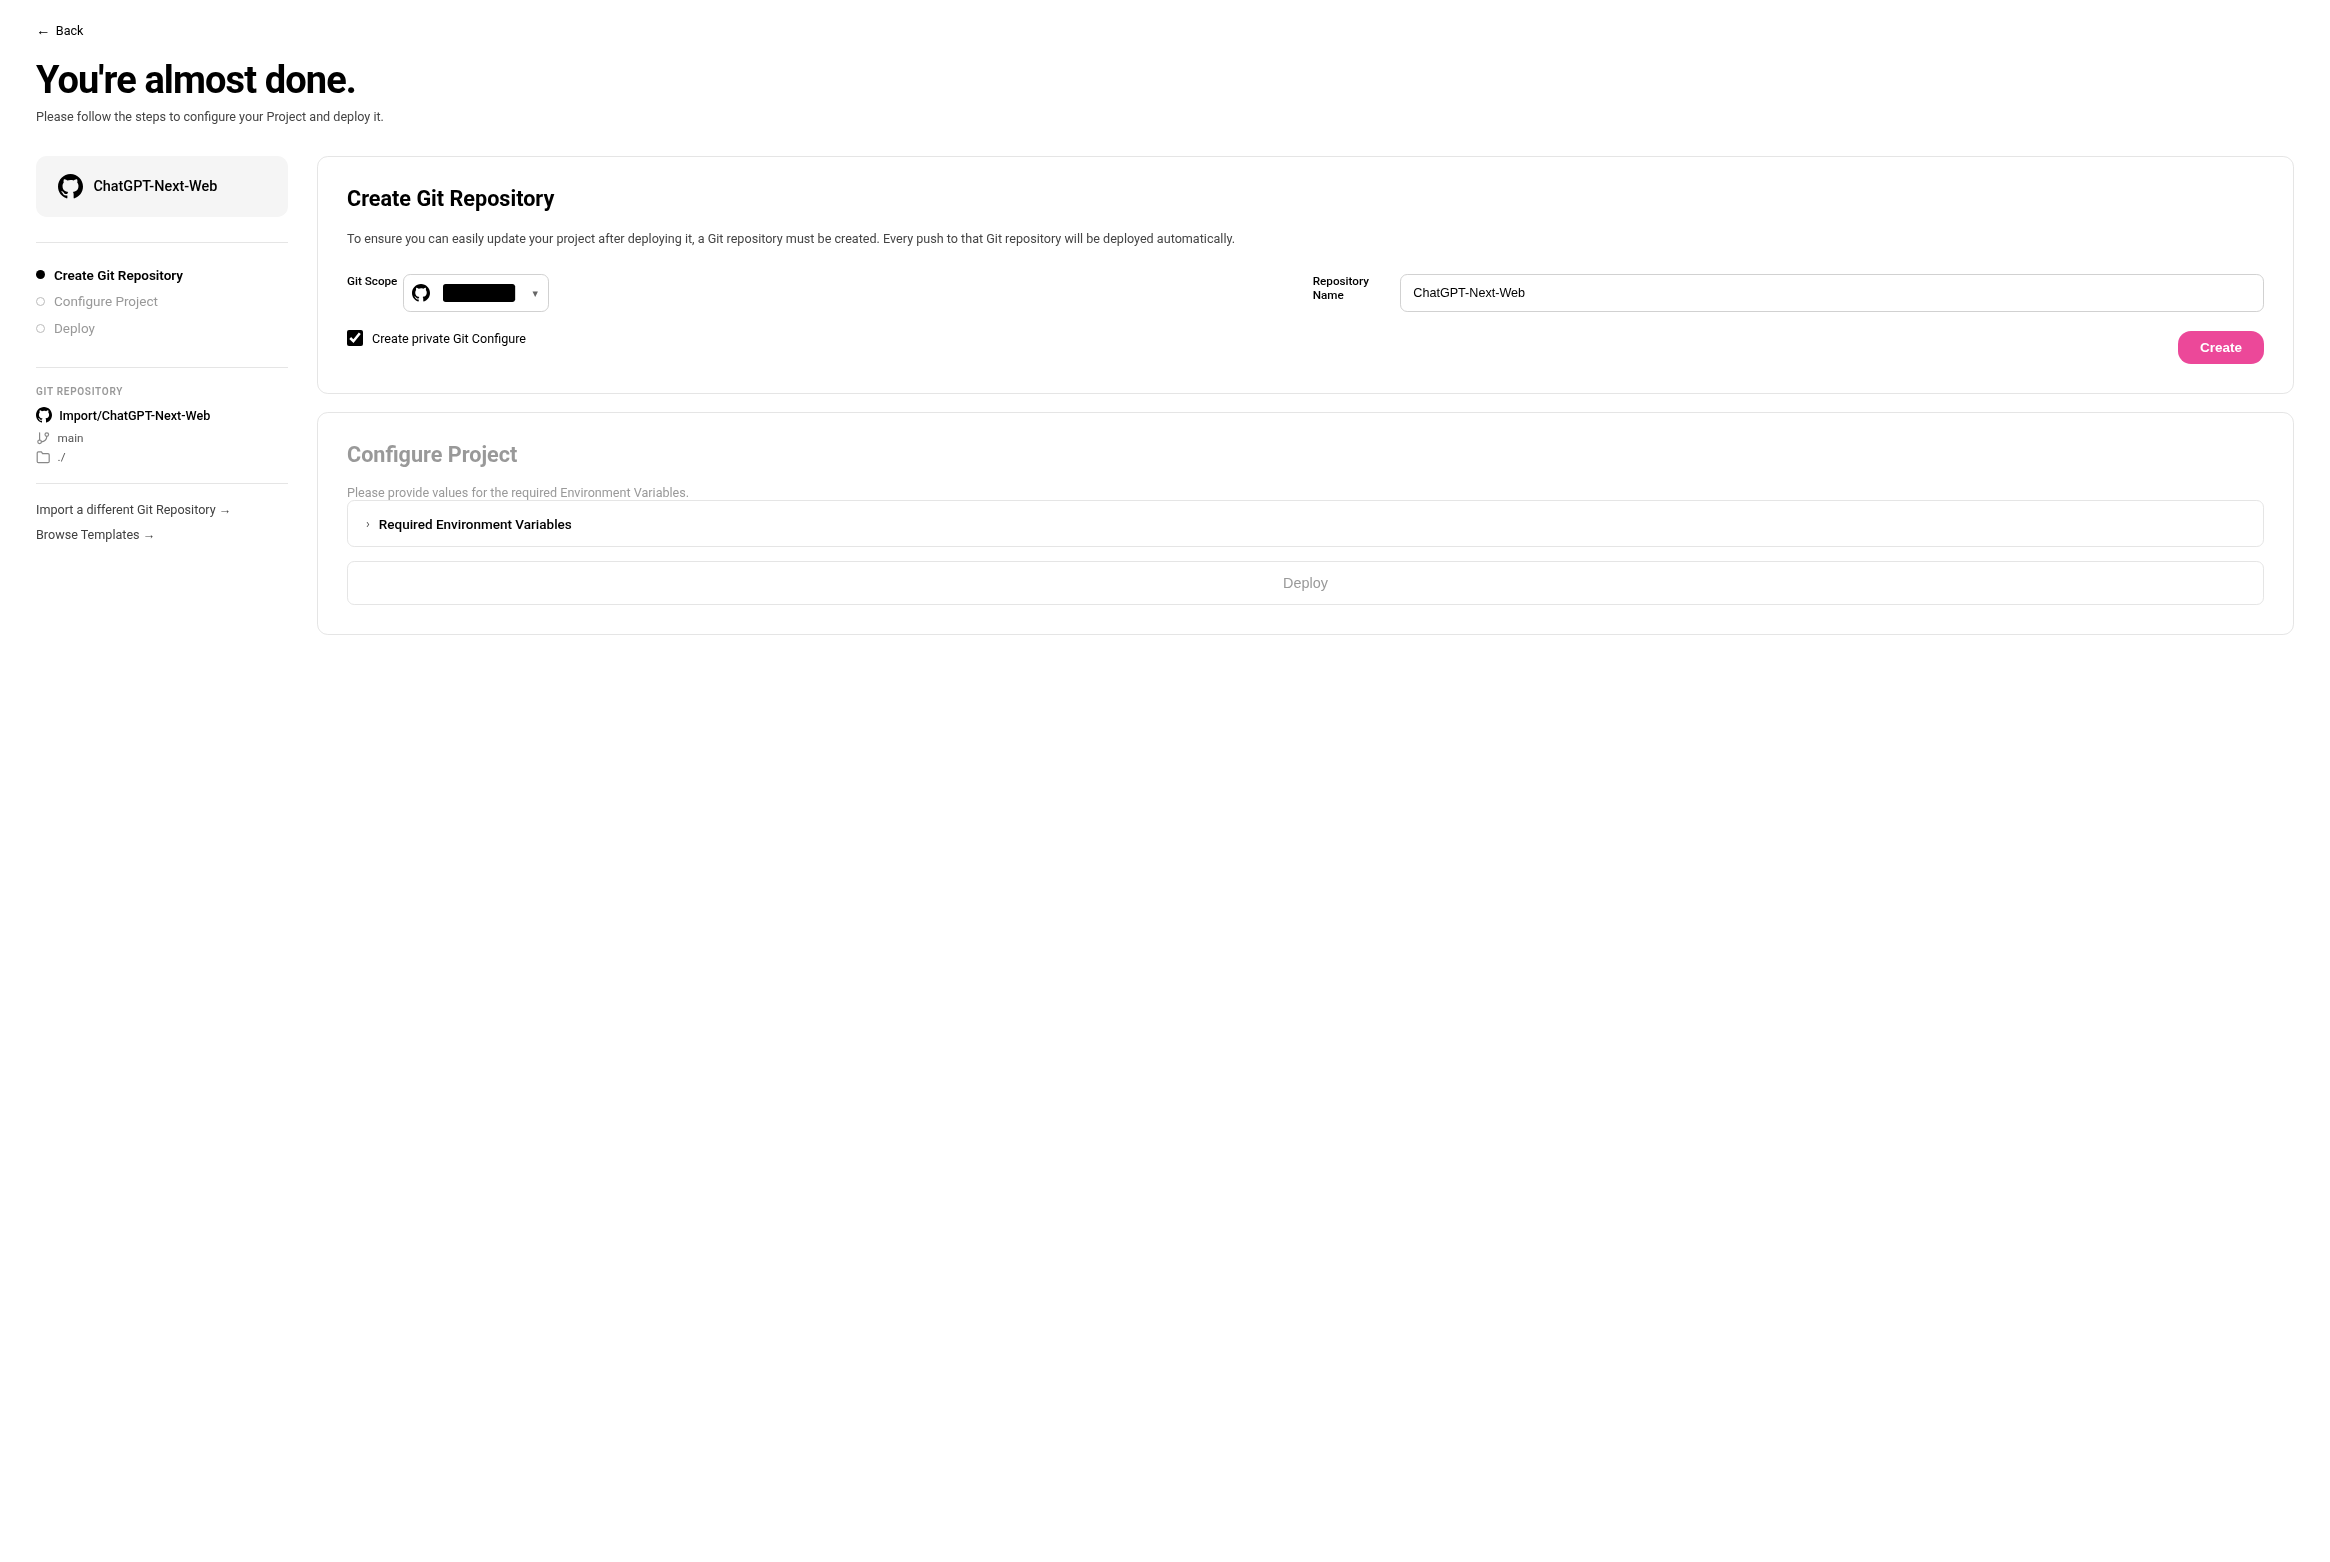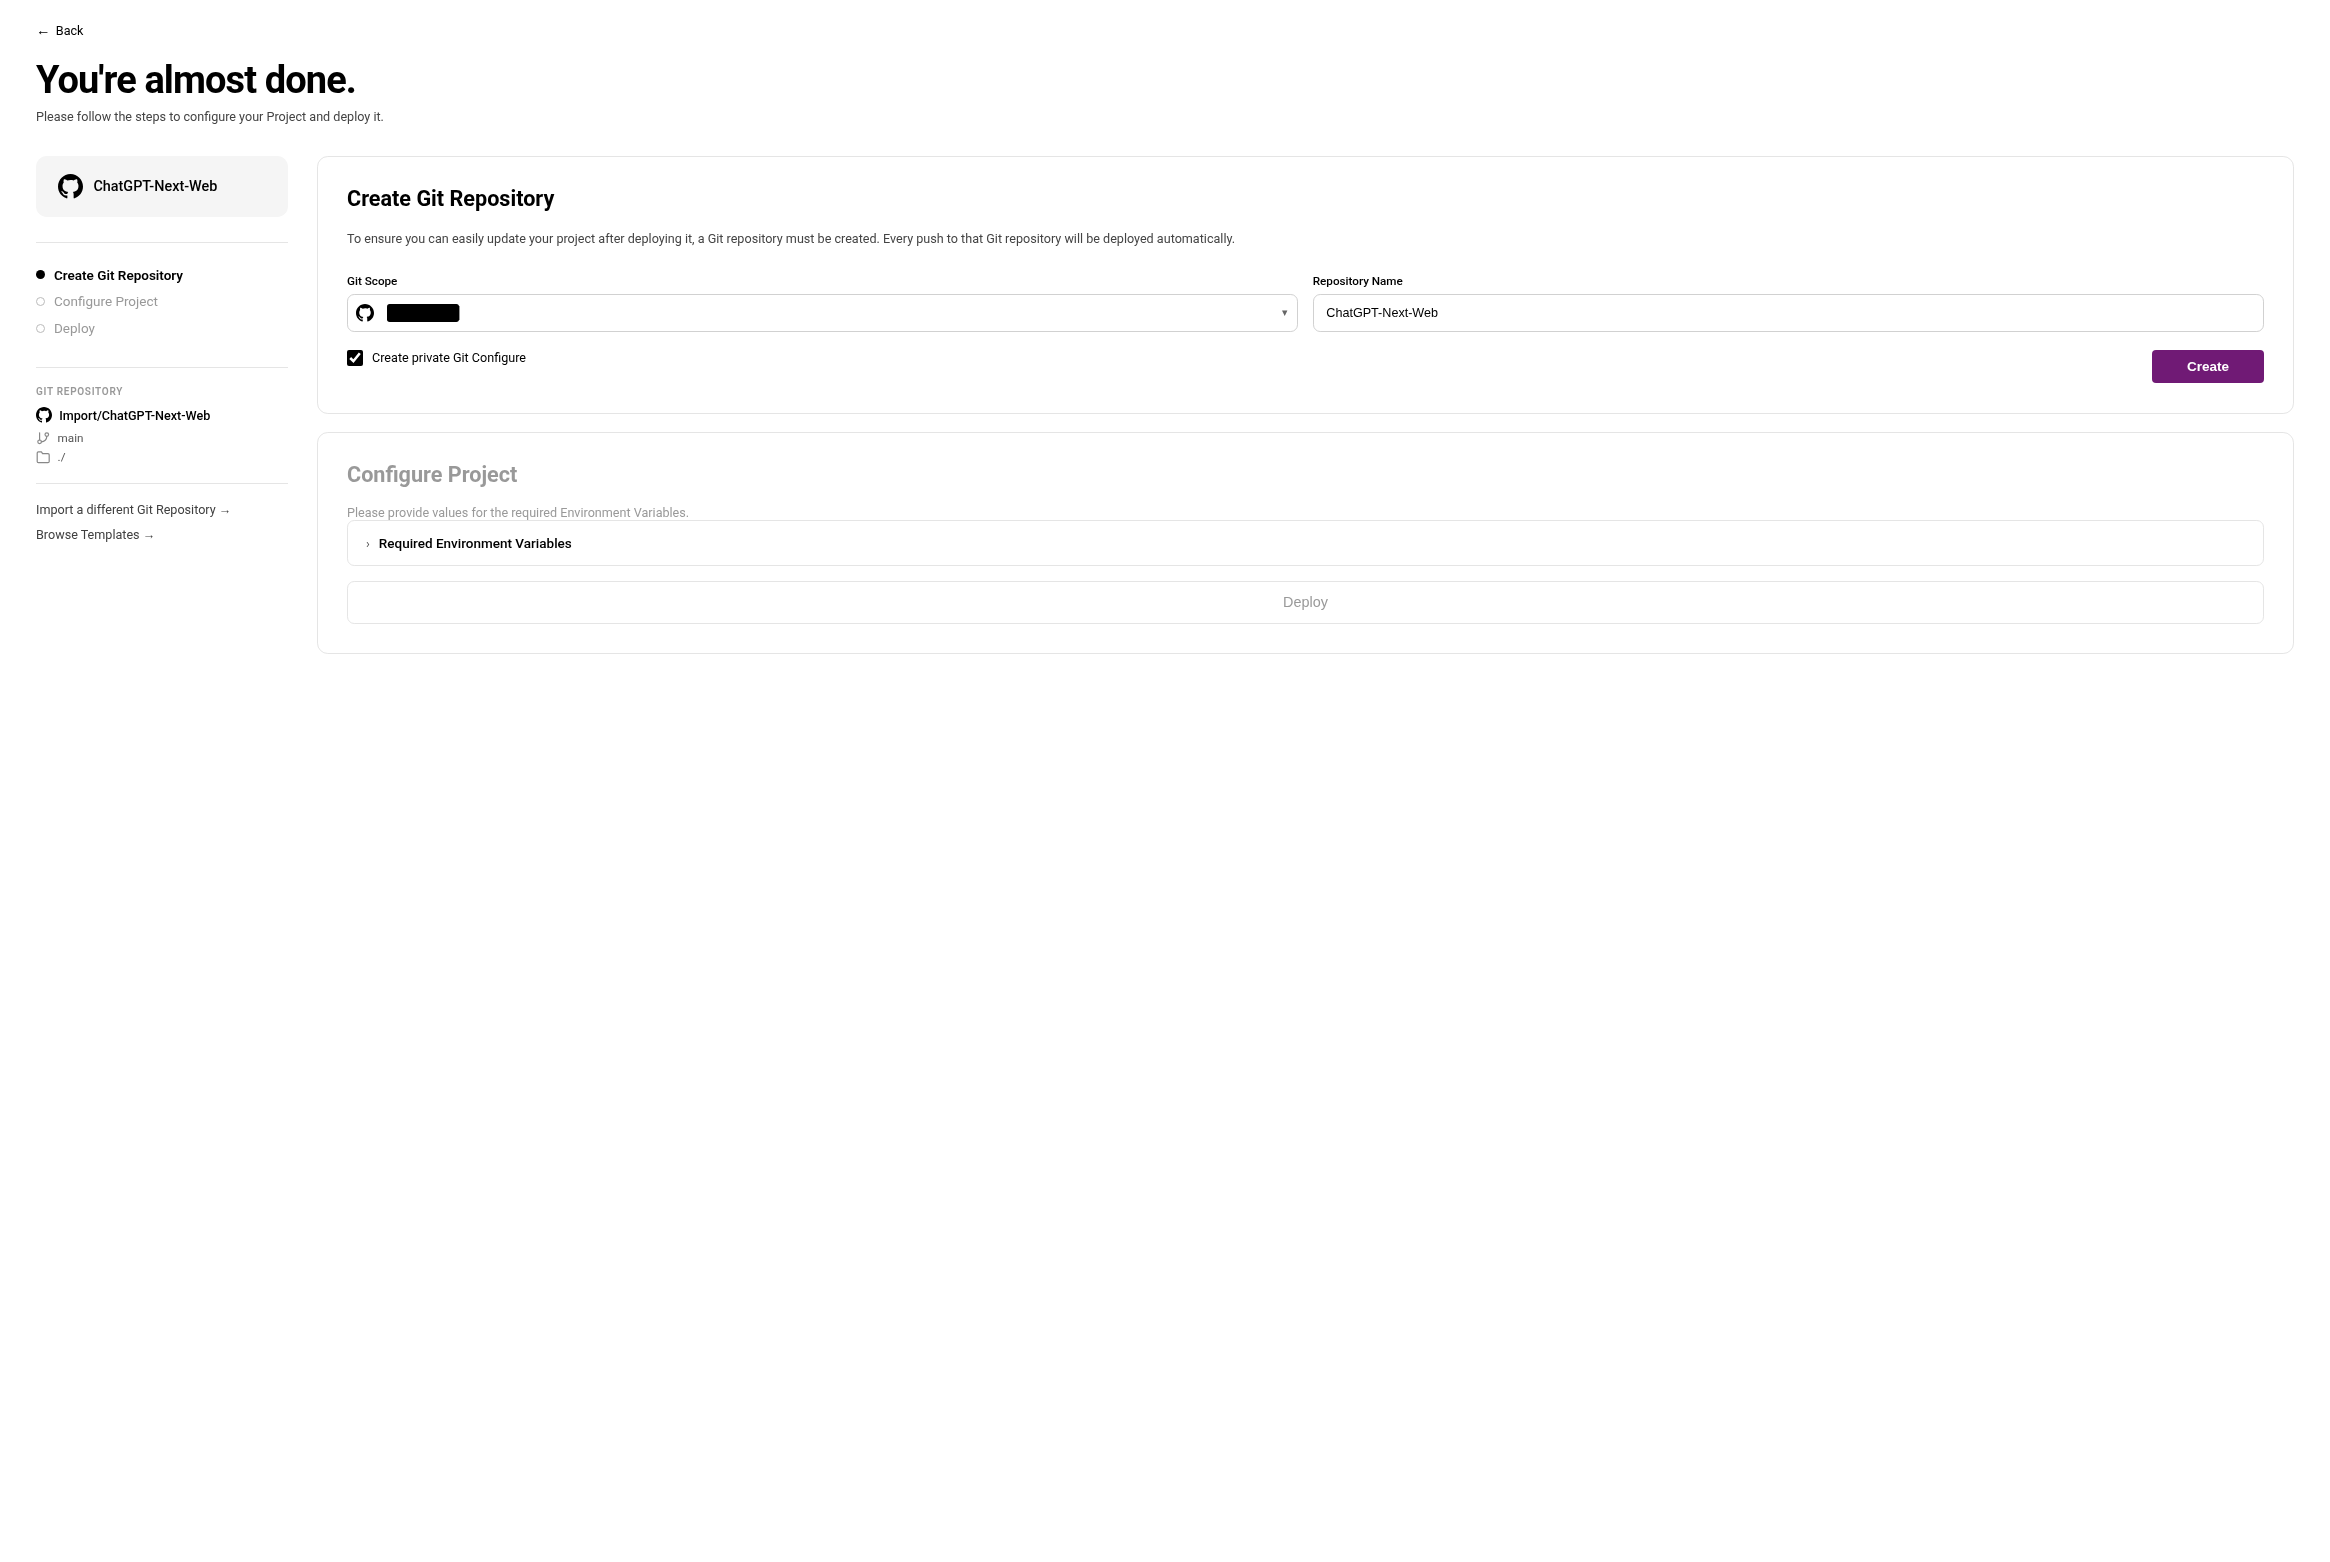--- a/index.html
+++ b/index.html
@@ -205,21 +205,21 @@
 
     .form-row {
       display: flex;
       gap: 14.4px;
       margin-bottom: 18px;
       align-items: flex-end;
     }
 
     .form-group {
       display: flex;
-      flex-direction: column;
+      flex-direction: row;
       gap: 5.4px;
     }
 
     .form-group-wide {
       flex: 1;
     }
 
     .form-group-right {
       flex: 1;
     }
@@ -285,25 +285,25 @@
       height: 16px;
       accent-color: #000;
       cursor: pointer;
     }
 
     .checkbox-label {
       font-size: 12.6px;
     }
 
     .create-button {
-      background: #701a75;
+      background: #ec4899;
       color: #fff;
       border: none;
-      border-radius: 4px;
-      padding: 9px 35px;
+      border-radius: 13px;
+      padding: 9px 22px;
       font-size: 13.5px;
       font-weight: 600;
       cursor: pointer;
     }
 
     .form-and-button-row {
       display: flex;
       align-items: flex-end;
       gap: 14.4px;
     }

